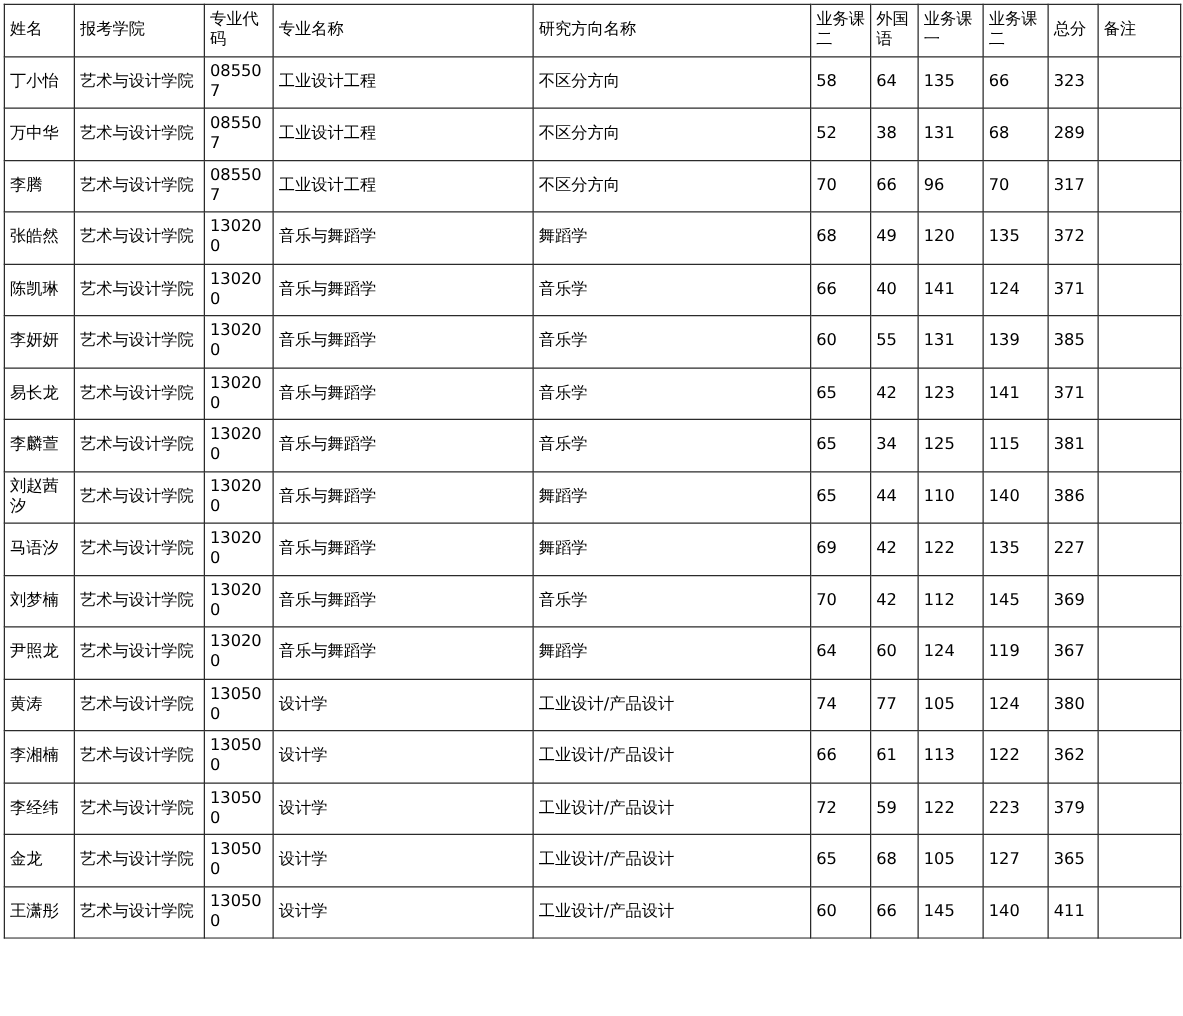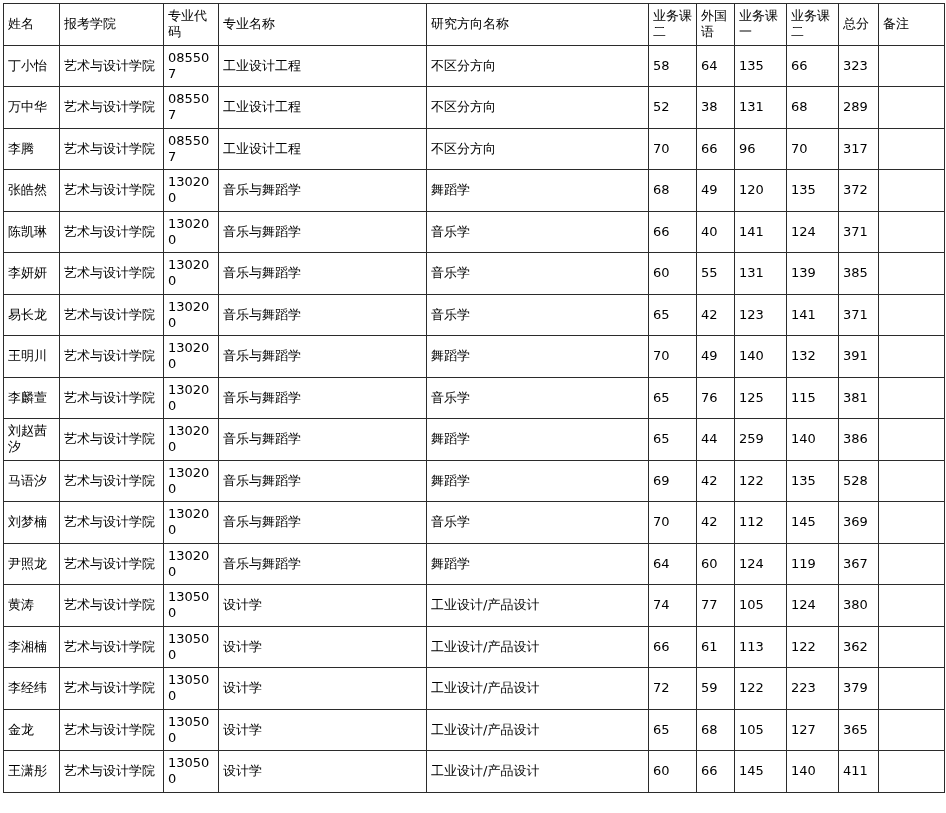--- a/index.html
+++ b/index.html
@@ -168,69 +168,56 @@
         <td>音乐与舞蹈学</td>
         <td>音乐学</td>
         <td>65</td>
         <td>42</td>
         <td>123</td>
         <td>141</td>
         <td>371</td>
         <td></td>
       </tr>
       <tr>
-        <td>王明川</td>
-        <td>艺术与设计学院</td>
-        <td>130200</td>
-        <td>音乐与舞蹈学</td>
-        <td>舞蹈学</td>
-        <td>70</td>
-        <td>49</td>
-        <td>140</td>
-        <td>132</td>
-        <td>391</td>
-        <td></td>
-      </tr>
-      <tr>
         <td>李麟萱</td>
         <td>艺术与设计学院</td>
         <td>130200</td>
         <td>音乐与舞蹈学</td>
         <td>音乐学</td>
         <td>65</td>
-        <td>76</td>
+        <td>34</td>
         <td>125</td>
         <td>115</td>
         <td>381</td>
         <td></td>
       </tr>
       <tr>
         <td>刘赵茜汐</td>
         <td>艺术与设计学院</td>
         <td>130200</td>
         <td>音乐与舞蹈学</td>
         <td>舞蹈学</td>
         <td>65</td>
         <td>44</td>
-        <td>259</td>
+        <td>110</td>
         <td>140</td>
         <td>386</td>
         <td></td>
       </tr>
       <tr>
         <td>马语汐</td>
         <td>艺术与设计学院</td>
         <td>130200</td>
         <td>音乐与舞蹈学</td>
         <td>舞蹈学</td>
         <td>69</td>
         <td>42</td>
         <td>122</td>
         <td>135</td>
-        <td>528</td>
+        <td>227</td>
         <td></td>
       </tr>
       <tr>
         <td>刘梦楠</td>
         <td>艺术与设计学院</td>
         <td>130200</td>
         <td>音乐与舞蹈学</td>
         <td>音乐学</td>
         <td>70</td>
         <td>42</td>

